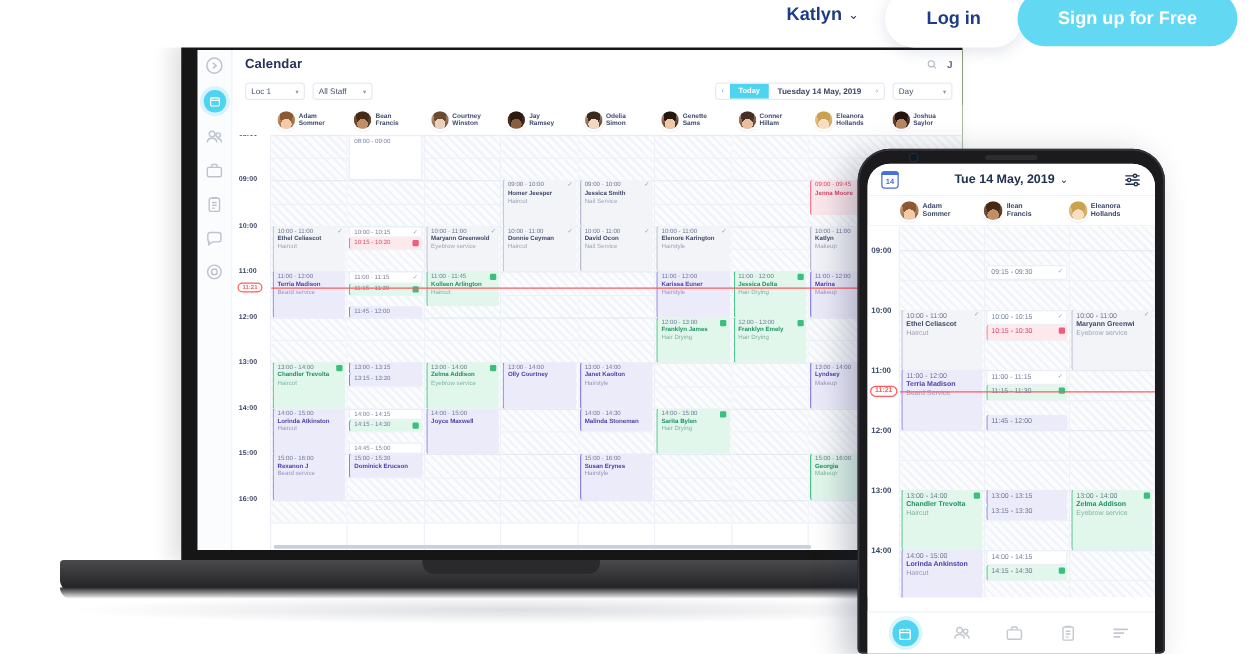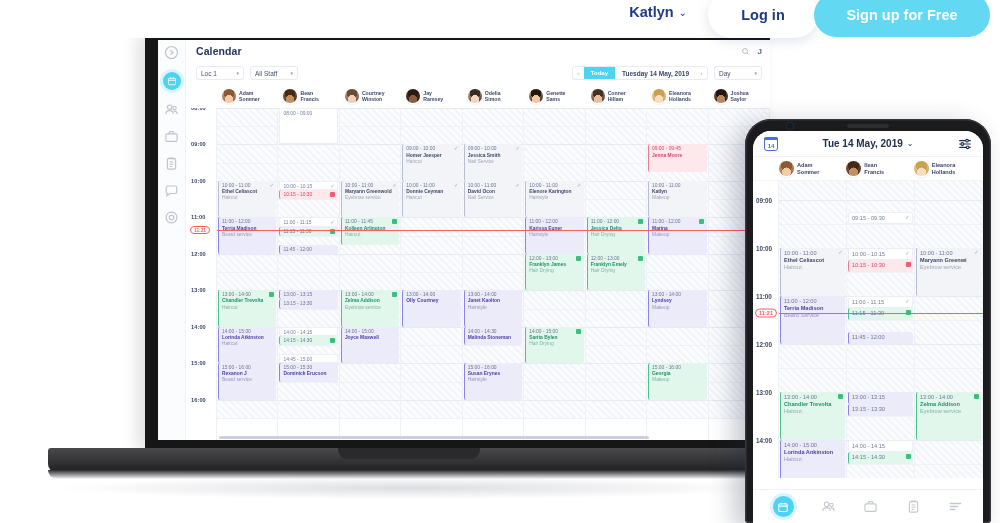--- a/index.html
+++ b/index.html
@@ -182,21 +182,21 @@
     position: absolute; left: 4px; transform: translateY(-50%);
     background: #fff; border: 1px solid #ff5a5f; color: #ff5a5f;
     border-radius: 6px; font-size: 4.8px; padding: .5px 3px; z-index: 10; font-weight:bold;
   }
   .hscroll {
     position: absolute; left: 33px; bottom: 1px; width: 430px; height: 3px;
     background: #c9cfdd; border-radius: 2px;
   }
 
   
-  .phone { position: absolute; left: 745px; top: 119px; width: 246px; height: 404px; z-index: 40; }
+  .phone { position: absolute; left: 686px; top: 119px; width: 246px; height: 404px; z-index: 40; }
   .phone-body {
     position: absolute; inset: 0; background: #1b1b1d; border-radius: 26px 26px 4px 4px;
     box-shadow: -10px 6px 26px rgba(30,40,70,.28), 0 0 0 1.5px #36363a inset;
   }
   .phone-screen {
     position: absolute; left: 8px; top: 12px; width: 230px; height: 392px;
     background: #fff; border-radius: 18px 18px 0 0; overflow: hidden;
   }
   .ph-speaker {
     position: absolute; left: 50%; top: 5px; transform: translateX(-50%);

